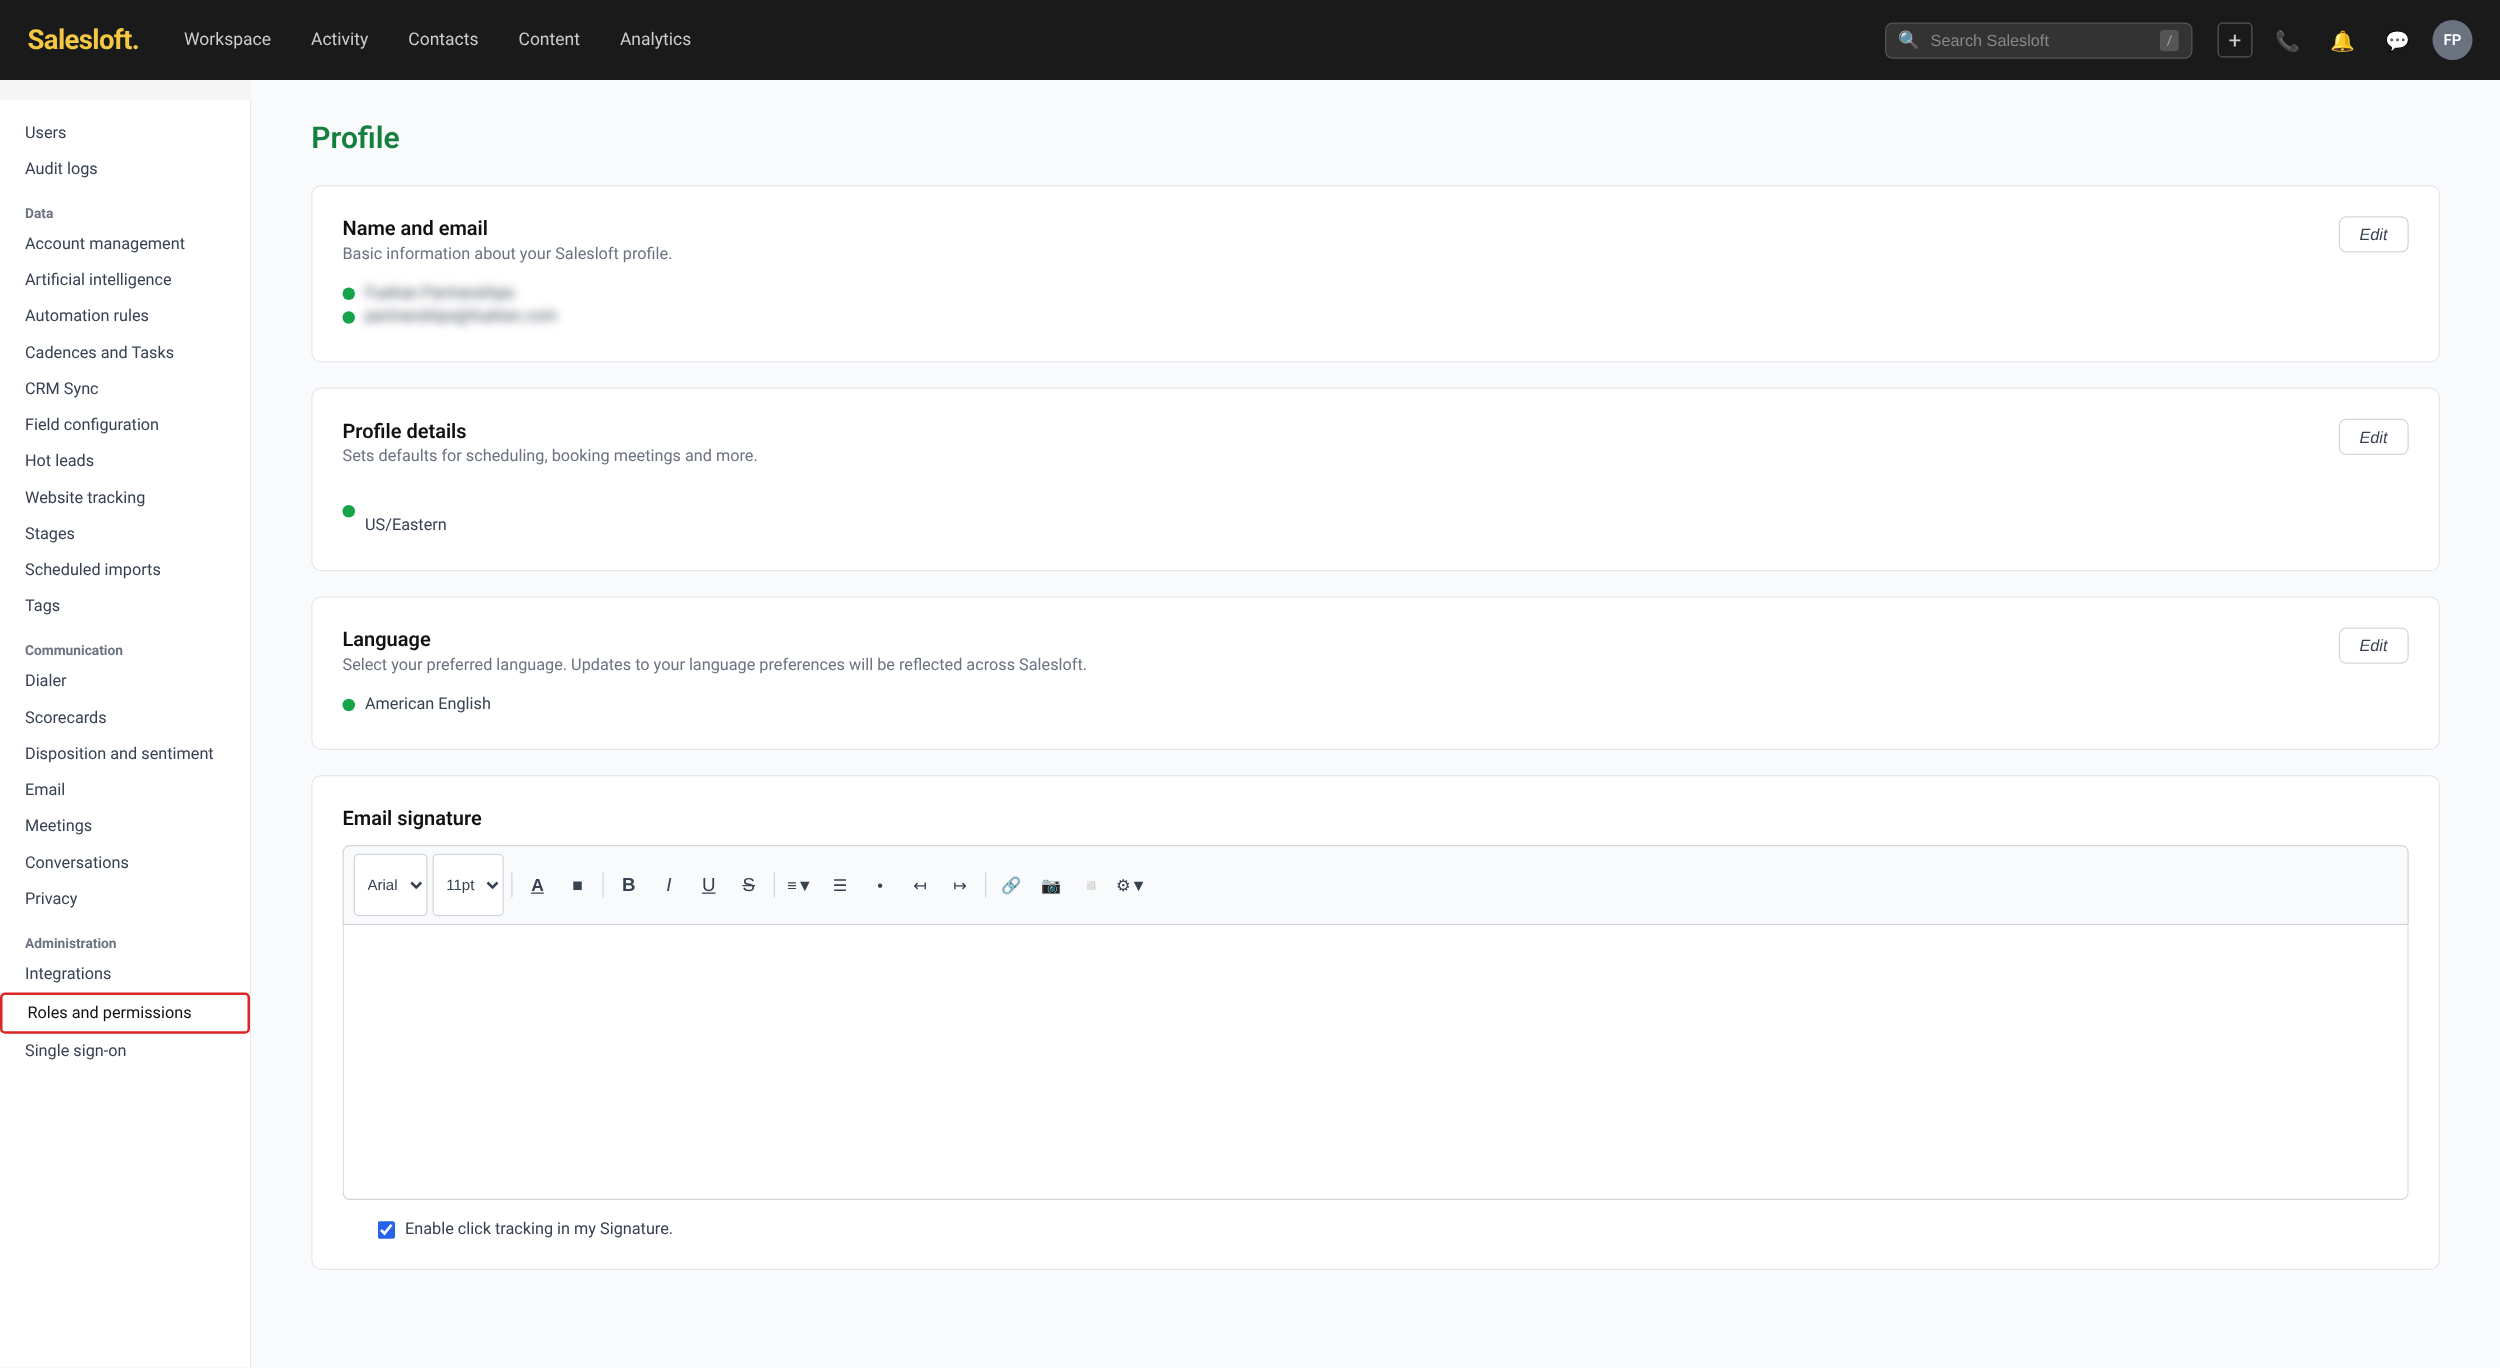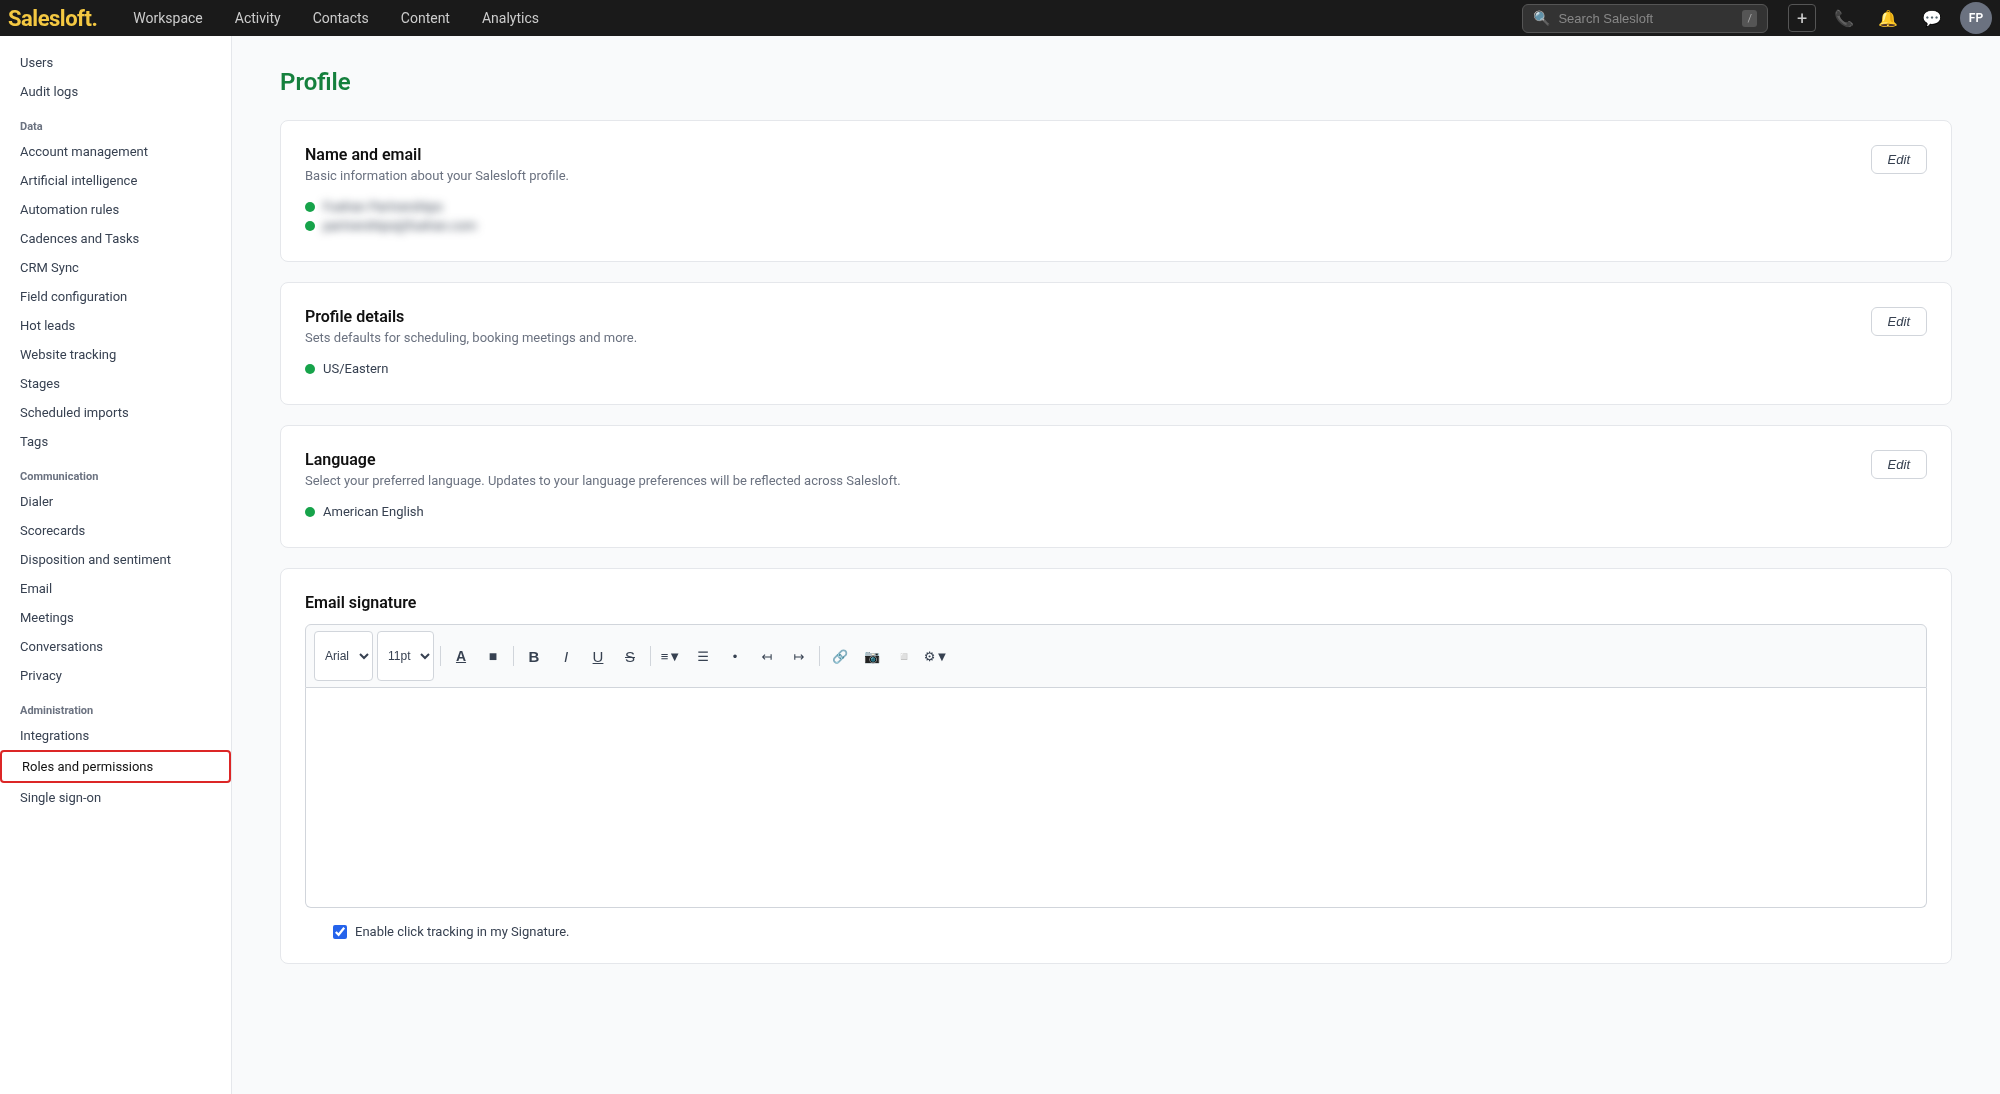--- a/index.html
+++ b/index.html
@@ -3,22 +3,22 @@
   <meta charset="utf-8">
   <style>
     * { margin: 0; padding: 0; box-sizing: border-box; }
     body { font-family: -apple-system, BlinkMacSystemFont, 'Segoe UI', Roboto, sans-serif; background: #f5f5f5; display: flex; flex-direction: column; height: 100vh; overflow: hidden; }
 
     
     .topnav {
       background: #1a1a1a;
       display: flex;
       align-items: center;
-      height: 36px;
-      padding: 0 8px;
+      height: 64px;
+      padding: 0 22px;
       flex-shrink: 0;
       gap: 8px;
     }
     .logo {
       color: #fff;
       font-size: 22px;
       font-weight: 700;
       margin-right: 16px;
       letter-spacing: -0.5px;
     }
@@ -103,26 +103,27 @@
 
     
     .layout {
       display: flex;
       flex: 1;
       overflow: hidden;
     }
 
     
     .sidebar {
-      width: 232px;
+      width: 201px;
       background: #fff;
       border-right: 1px solid #e5e7eb;
       overflow-y: auto;
       padding: 12px 0;
       flex-shrink: 0;
+      margin-top: 16px;
     }
     .sidebar-item {
       display: block;
       padding: 7px 20px;
       font-size: 13px;
       color: #374151;
       cursor: pointer;
       white-space: nowrap;
     }
     .sidebar-item.highlighted {
@@ -369,21 +370,21 @@
         <span class="blurred-text">partnerships@fuelran.com</span>
       </div>
     </div>
 
     <div class="card">
       <div class="card-title">Profile details</div>
       <div class="card-desc">Sets defaults for scheduling, booking meetings and more.</div>
       <button class="edit-btn">Edit</button>
       <div class="profile-item">
         <div class="dot-green"></div>
-        <span style="font-size:13px;">US/Eastern</span>
+        <span style="font-size:13px;margin-top:24px;">US/Eastern</span>
       </div>
     </div>
 
     <div class="card">
       <div class="card-title">Language</div>
       <div class="card-desc">Select your preferred language. Updates to your language preferences will be reflected across Salesloft.</div>
       <button class="edit-btn">Edit</button>
       <div class="profile-item">
         <div class="dot-green"></div>
         <span style="font-size:13px;">American English</span>

